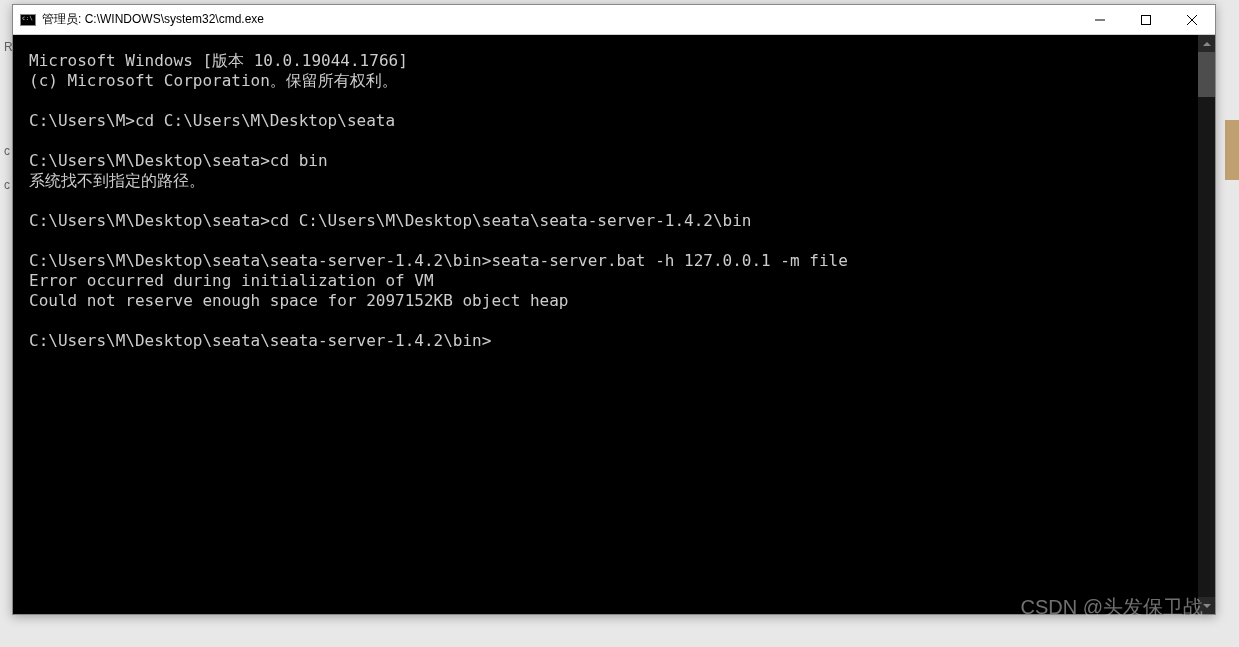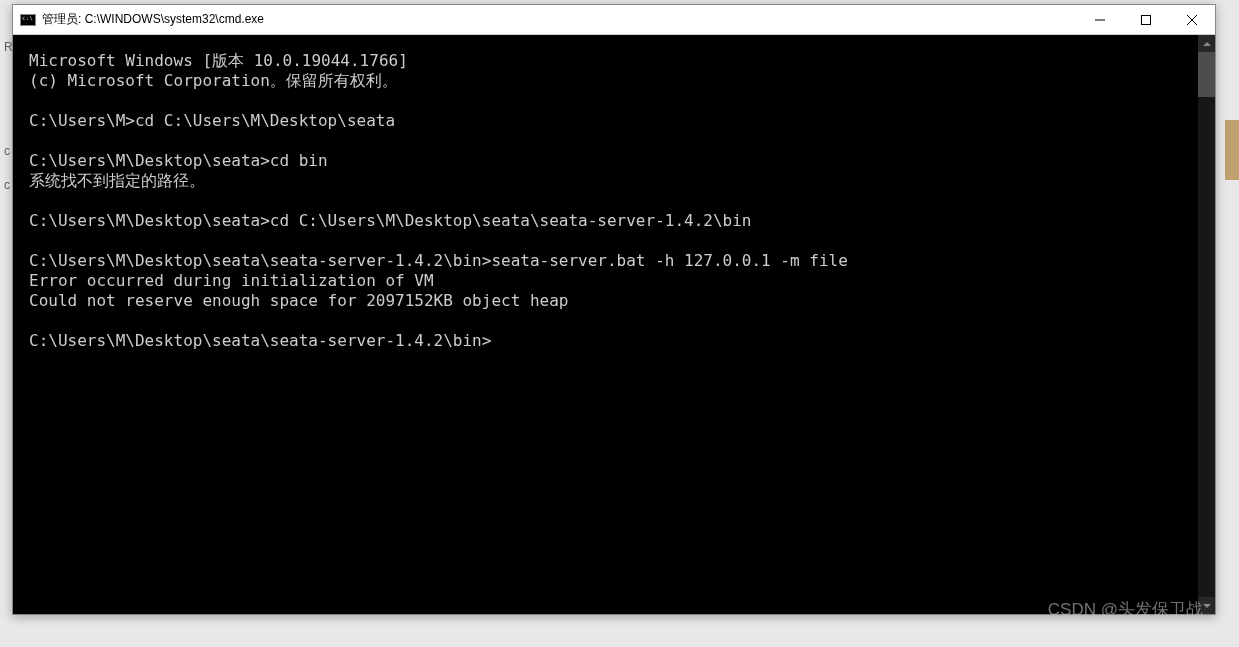--- a/index.html
+++ b/index.html
@@ -154,21 +154,21 @@
       border-bottom: 4px solid #888;
     }
     .scroll-arrow.down {
       border-top: 4px solid #888;
     }
     .watermark {
       position: absolute;
       right: 36px;
       bottom: 26px;
       color: rgba(200,200,200,0.56);
-      font-size: 17px;
+      font-size: 20px;
       font-family: "Microsoft YaHei", sans-serif;
       pointer-events: none;
     }
     .taskbar-fragment {
       position: absolute;
       bottom: 0;
       left: 200px;
       height: 17px;
       display: flex;
       gap: 10px;

